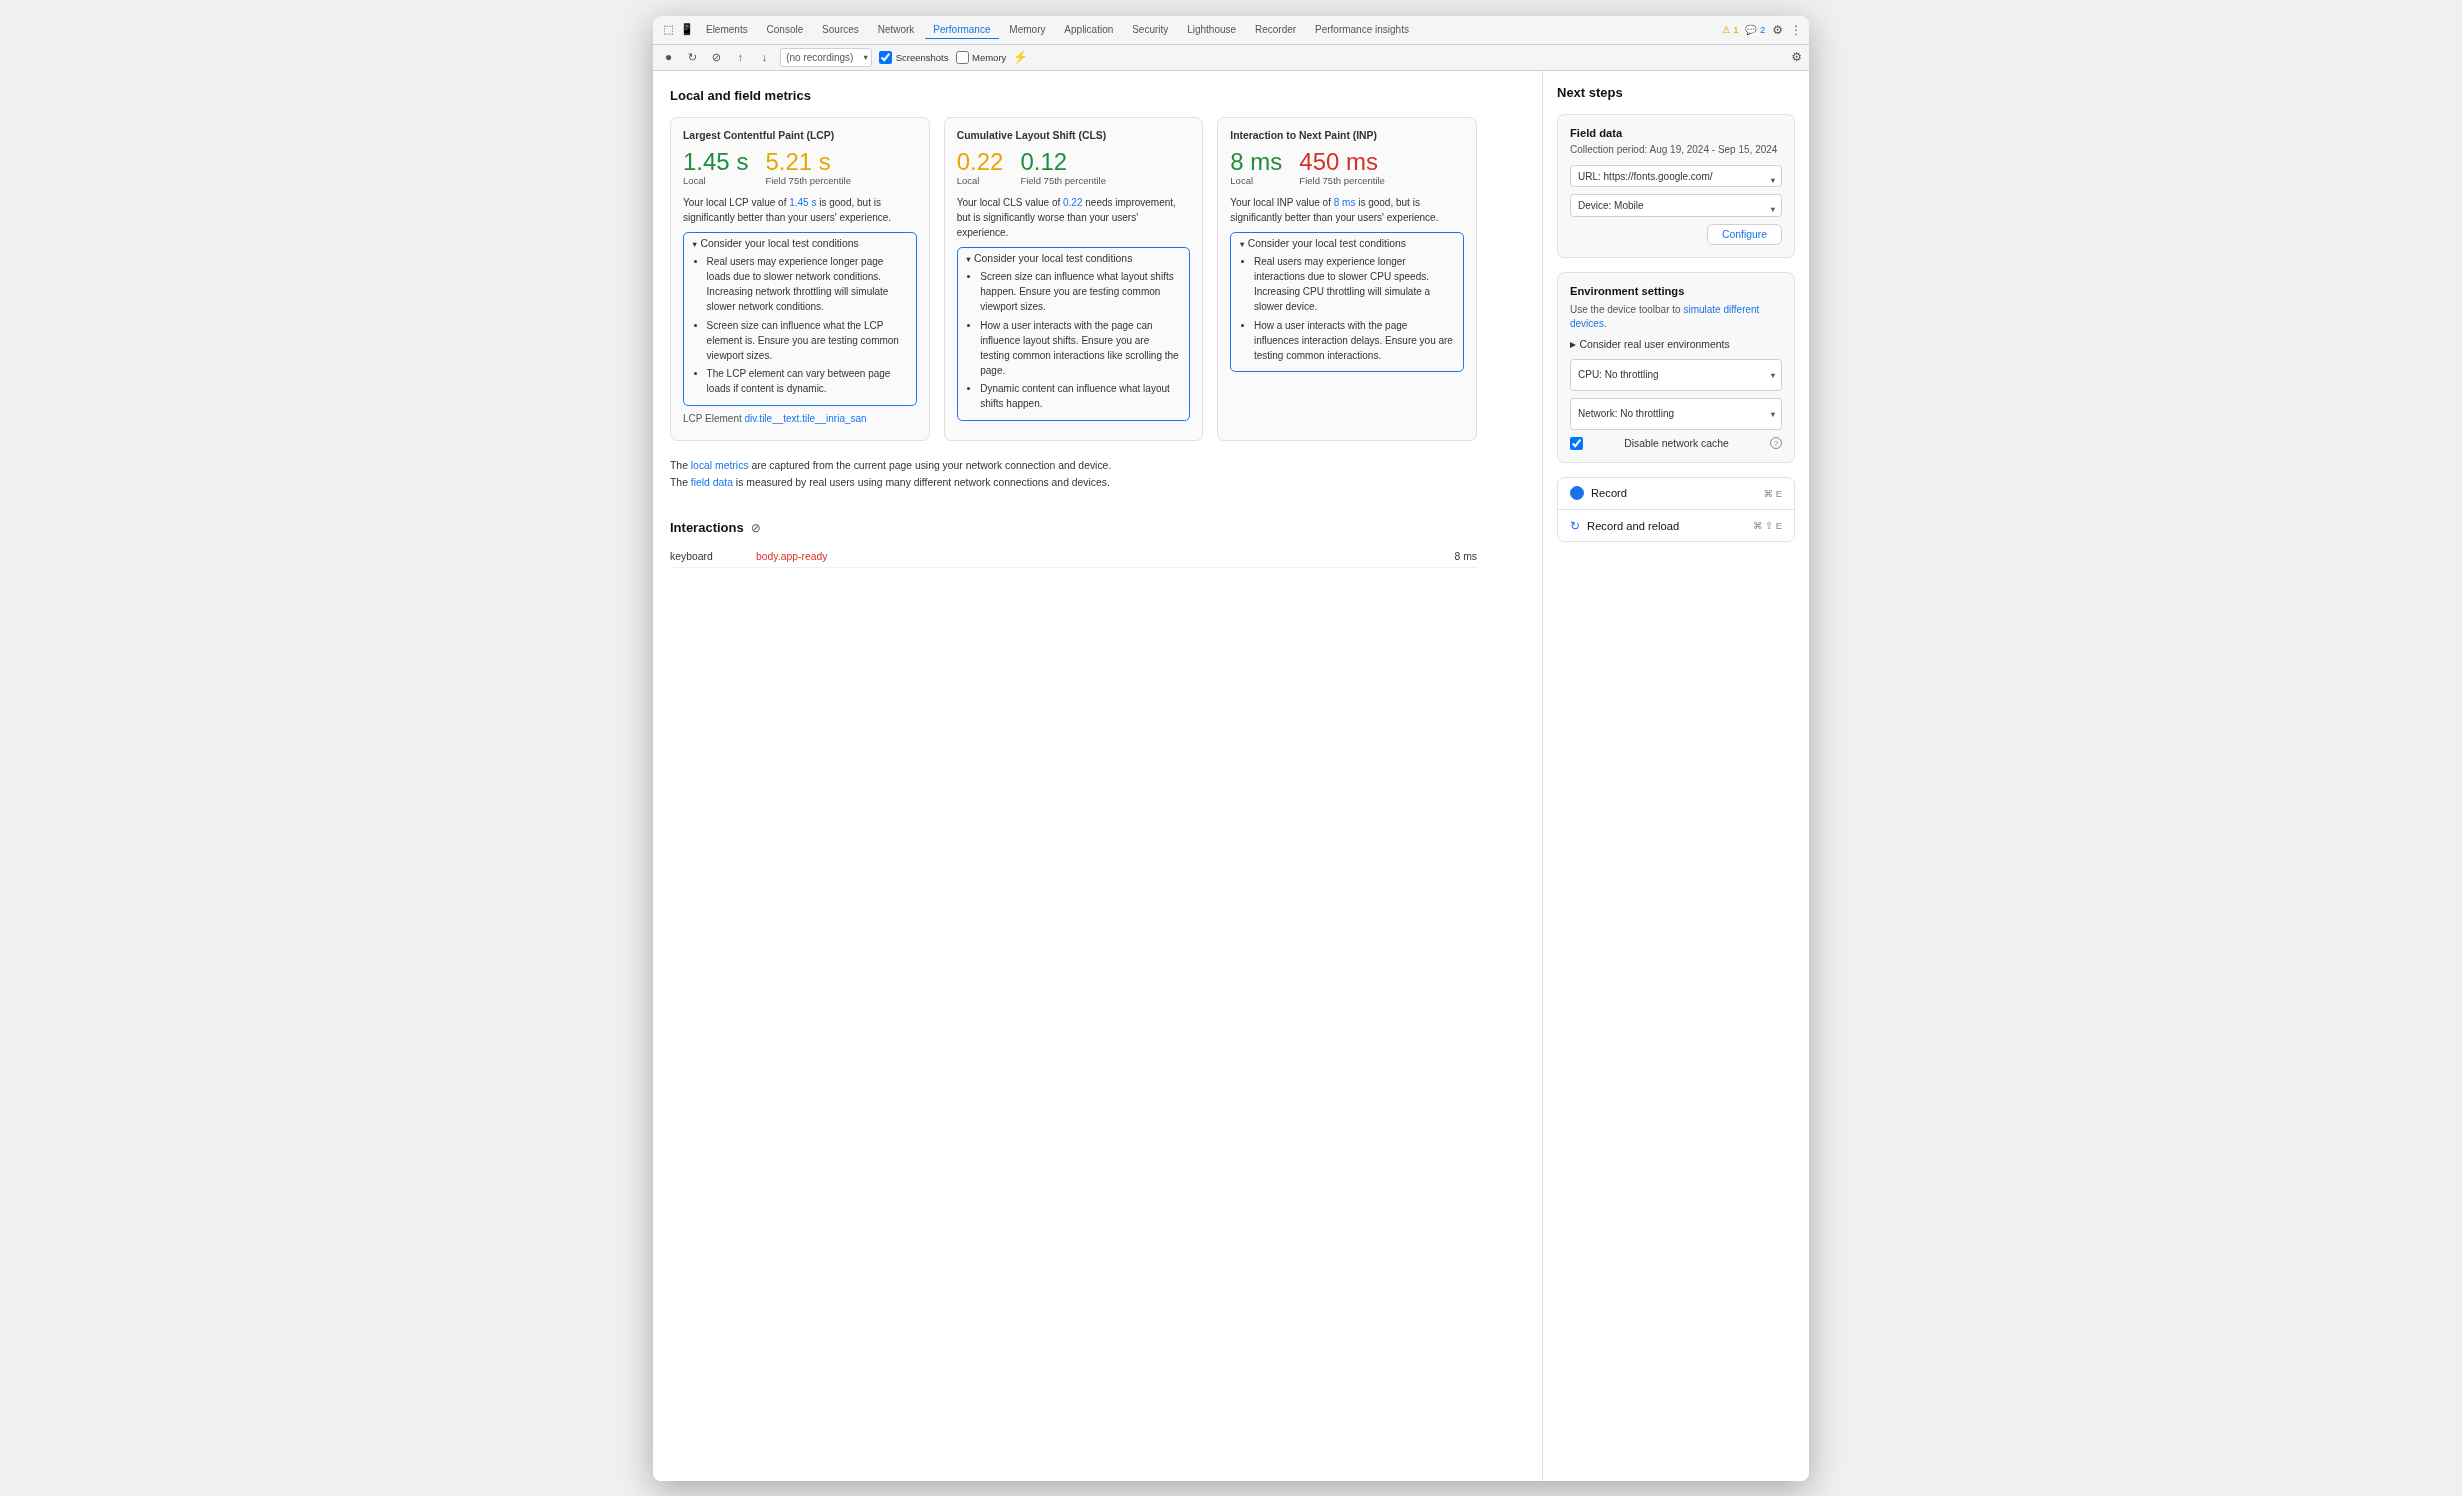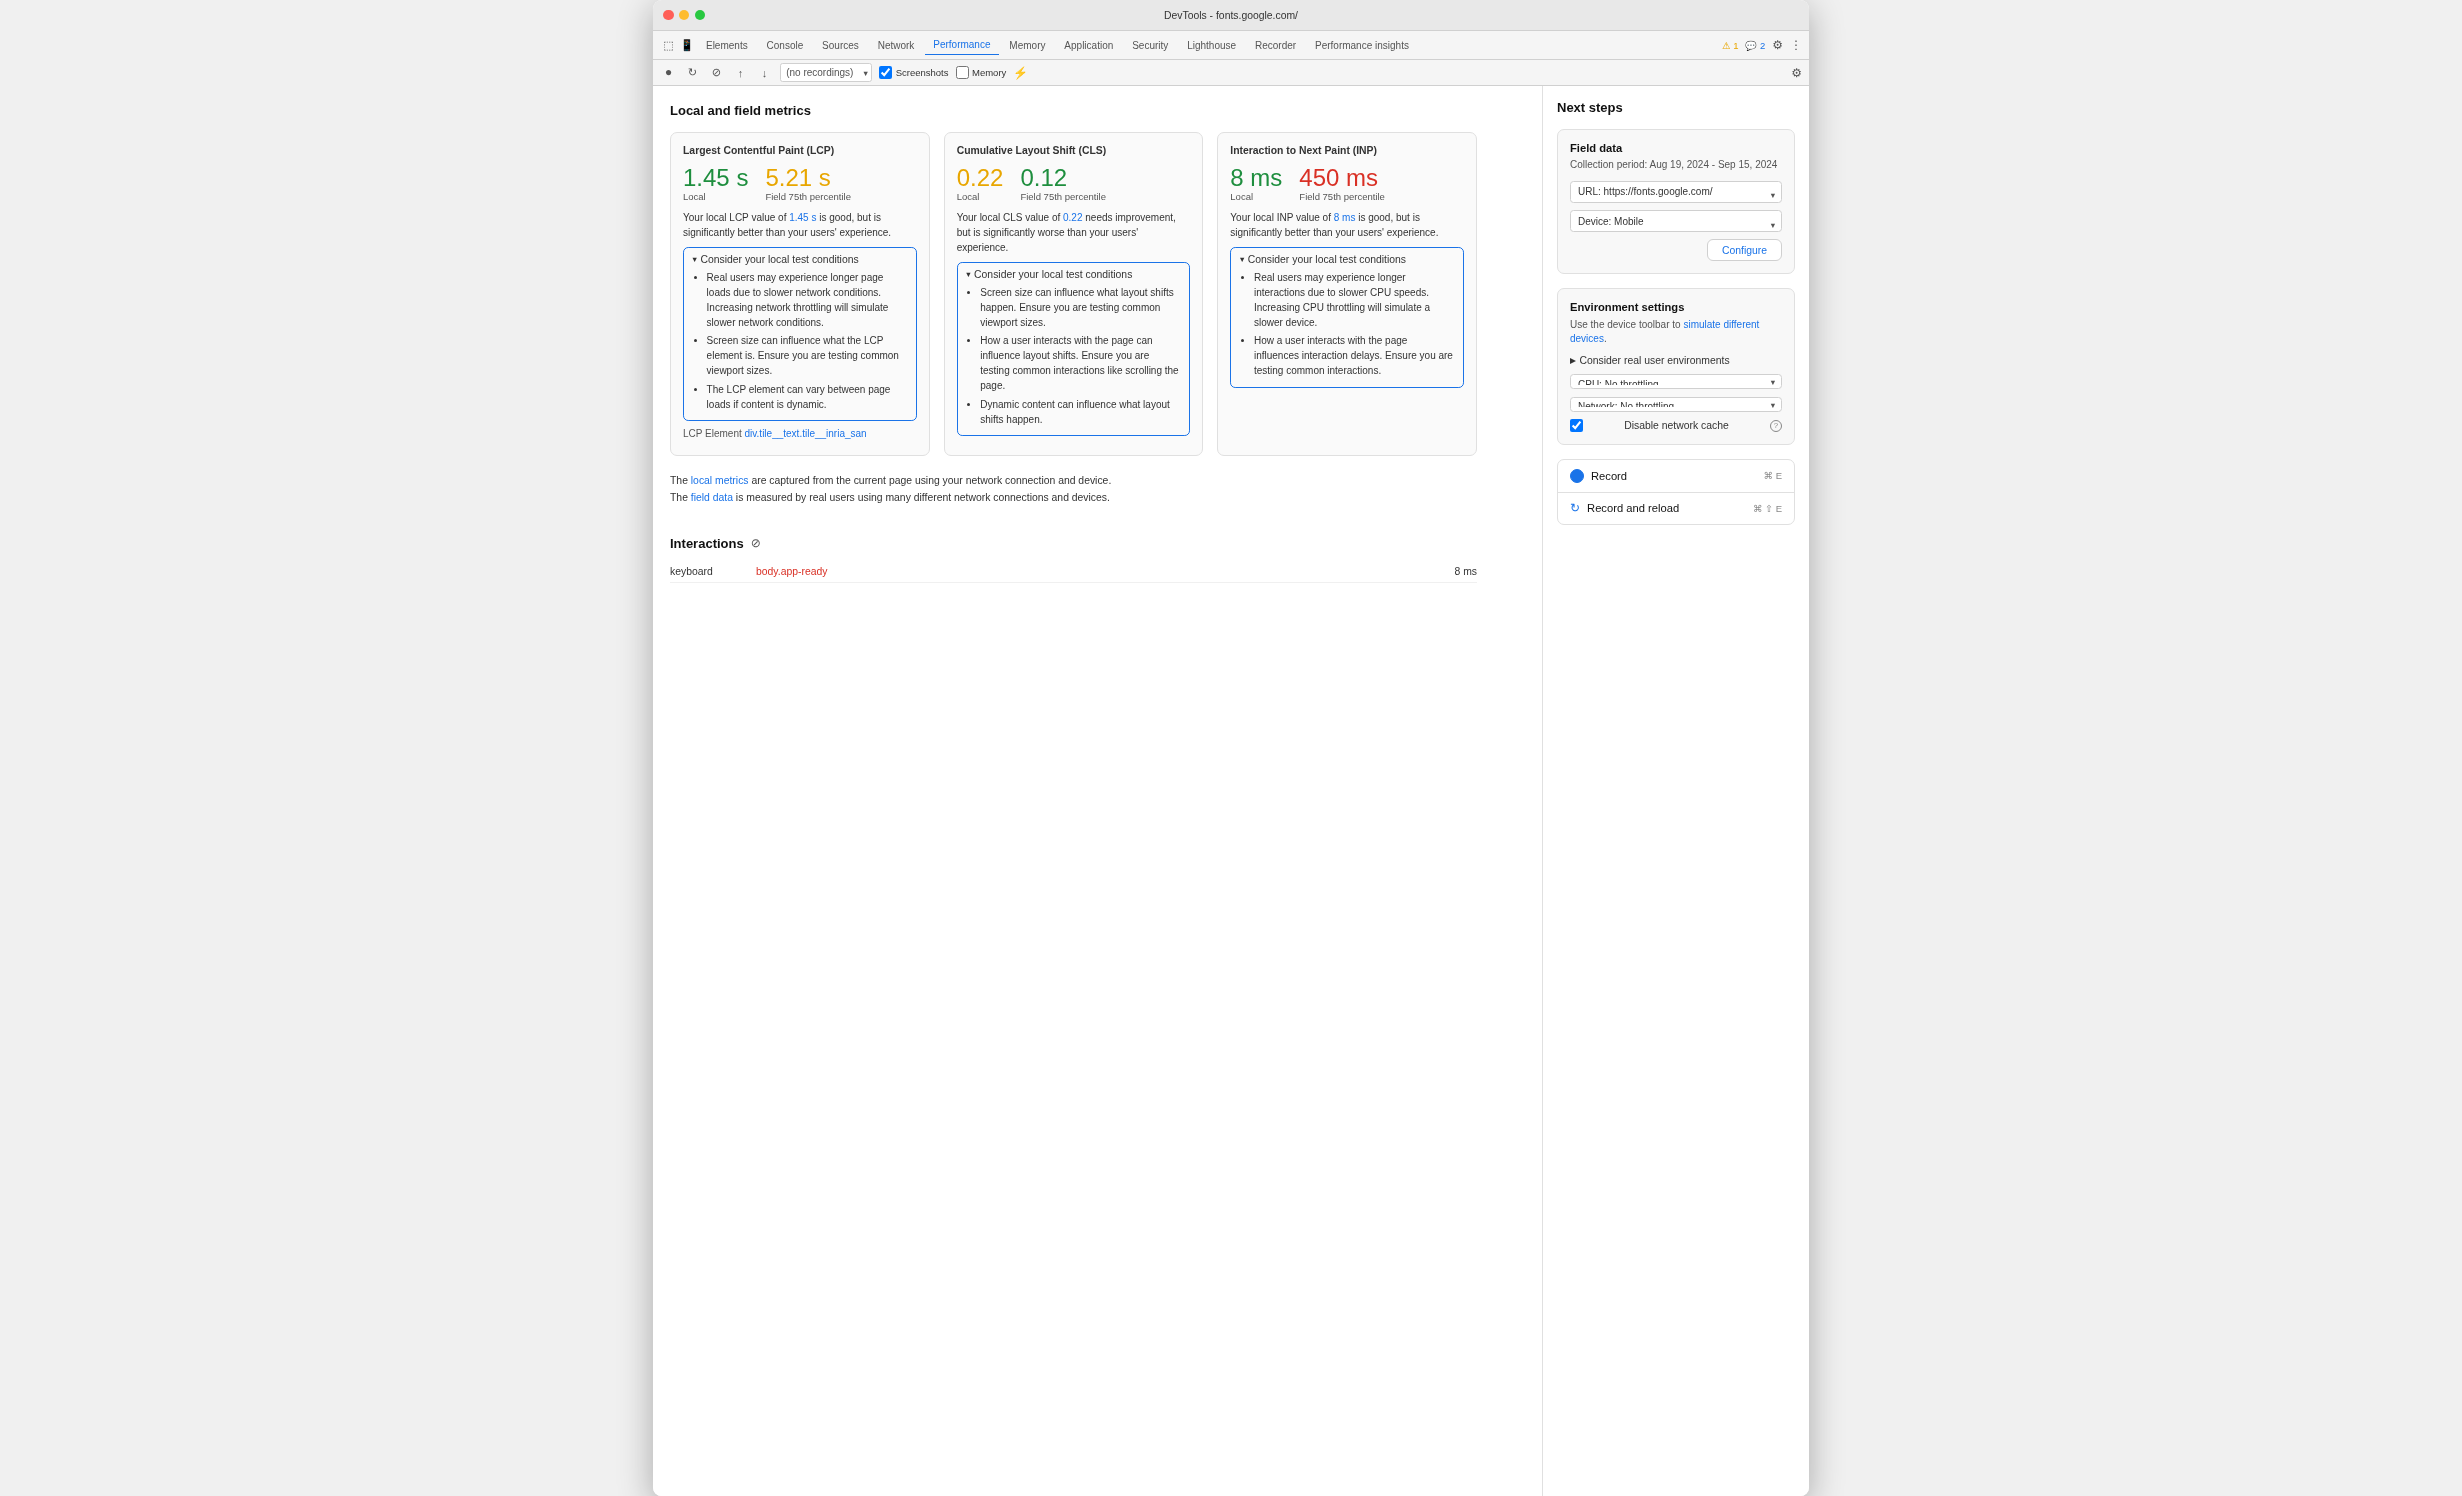--- a/index.html
+++ b/index.html
@@ -391,21 +391,21 @@
       pointer-events: none;
     }
     .env-select {
       width: 100%;
       font-size: 10px;
       color: #333;
       background: #fff;
       border: 0.9px solid #d0d0d0;
       border-radius: 3.5px;
       padding: 3.5px 21px 3.5px 7px;
-      height: 15px;
+      height: 32px;
       appearance: none;
     }
     .disable-cache-row {
       display: flex;
       align-items: center;
       gap: 5.2px;
       font-size: 10.4px;
       color: #333;
       margin-top: 3.5px;
       justify-content: space-between;
@@ -457,28 +457,20 @@
     }
     .record-row + .record-row {
       border-top: 0.9px solid #e0e0e0;
     }
   </style>
 </head>
 <body>
 
 <div class="window">
 
-  <div class="titlebar">
-    <div class="titlebar-dots">
-      <div class="dot dot-red"></div>
-      <div class="dot dot-yellow"></div>
-      <div class="dot dot-green"></div>
-    </div>
-    <div class="titlebar-title">DevTools - fonts.google.com/</div>
-  </div>
 
   <div class="devtools-nav">
     <span class="toolbar-btn">⬚</span>
     <span class="toolbar-btn">📱</span>
     <div class="nav-tab">Elements</div>
     <div class="nav-tab">Console</div>
     <div class="nav-tab">Sources</div>
     <div class="nav-tab">Network</div>
     <div class="nav-tab active">Performance</div>
     <div class="nav-tab">Memory</div>

